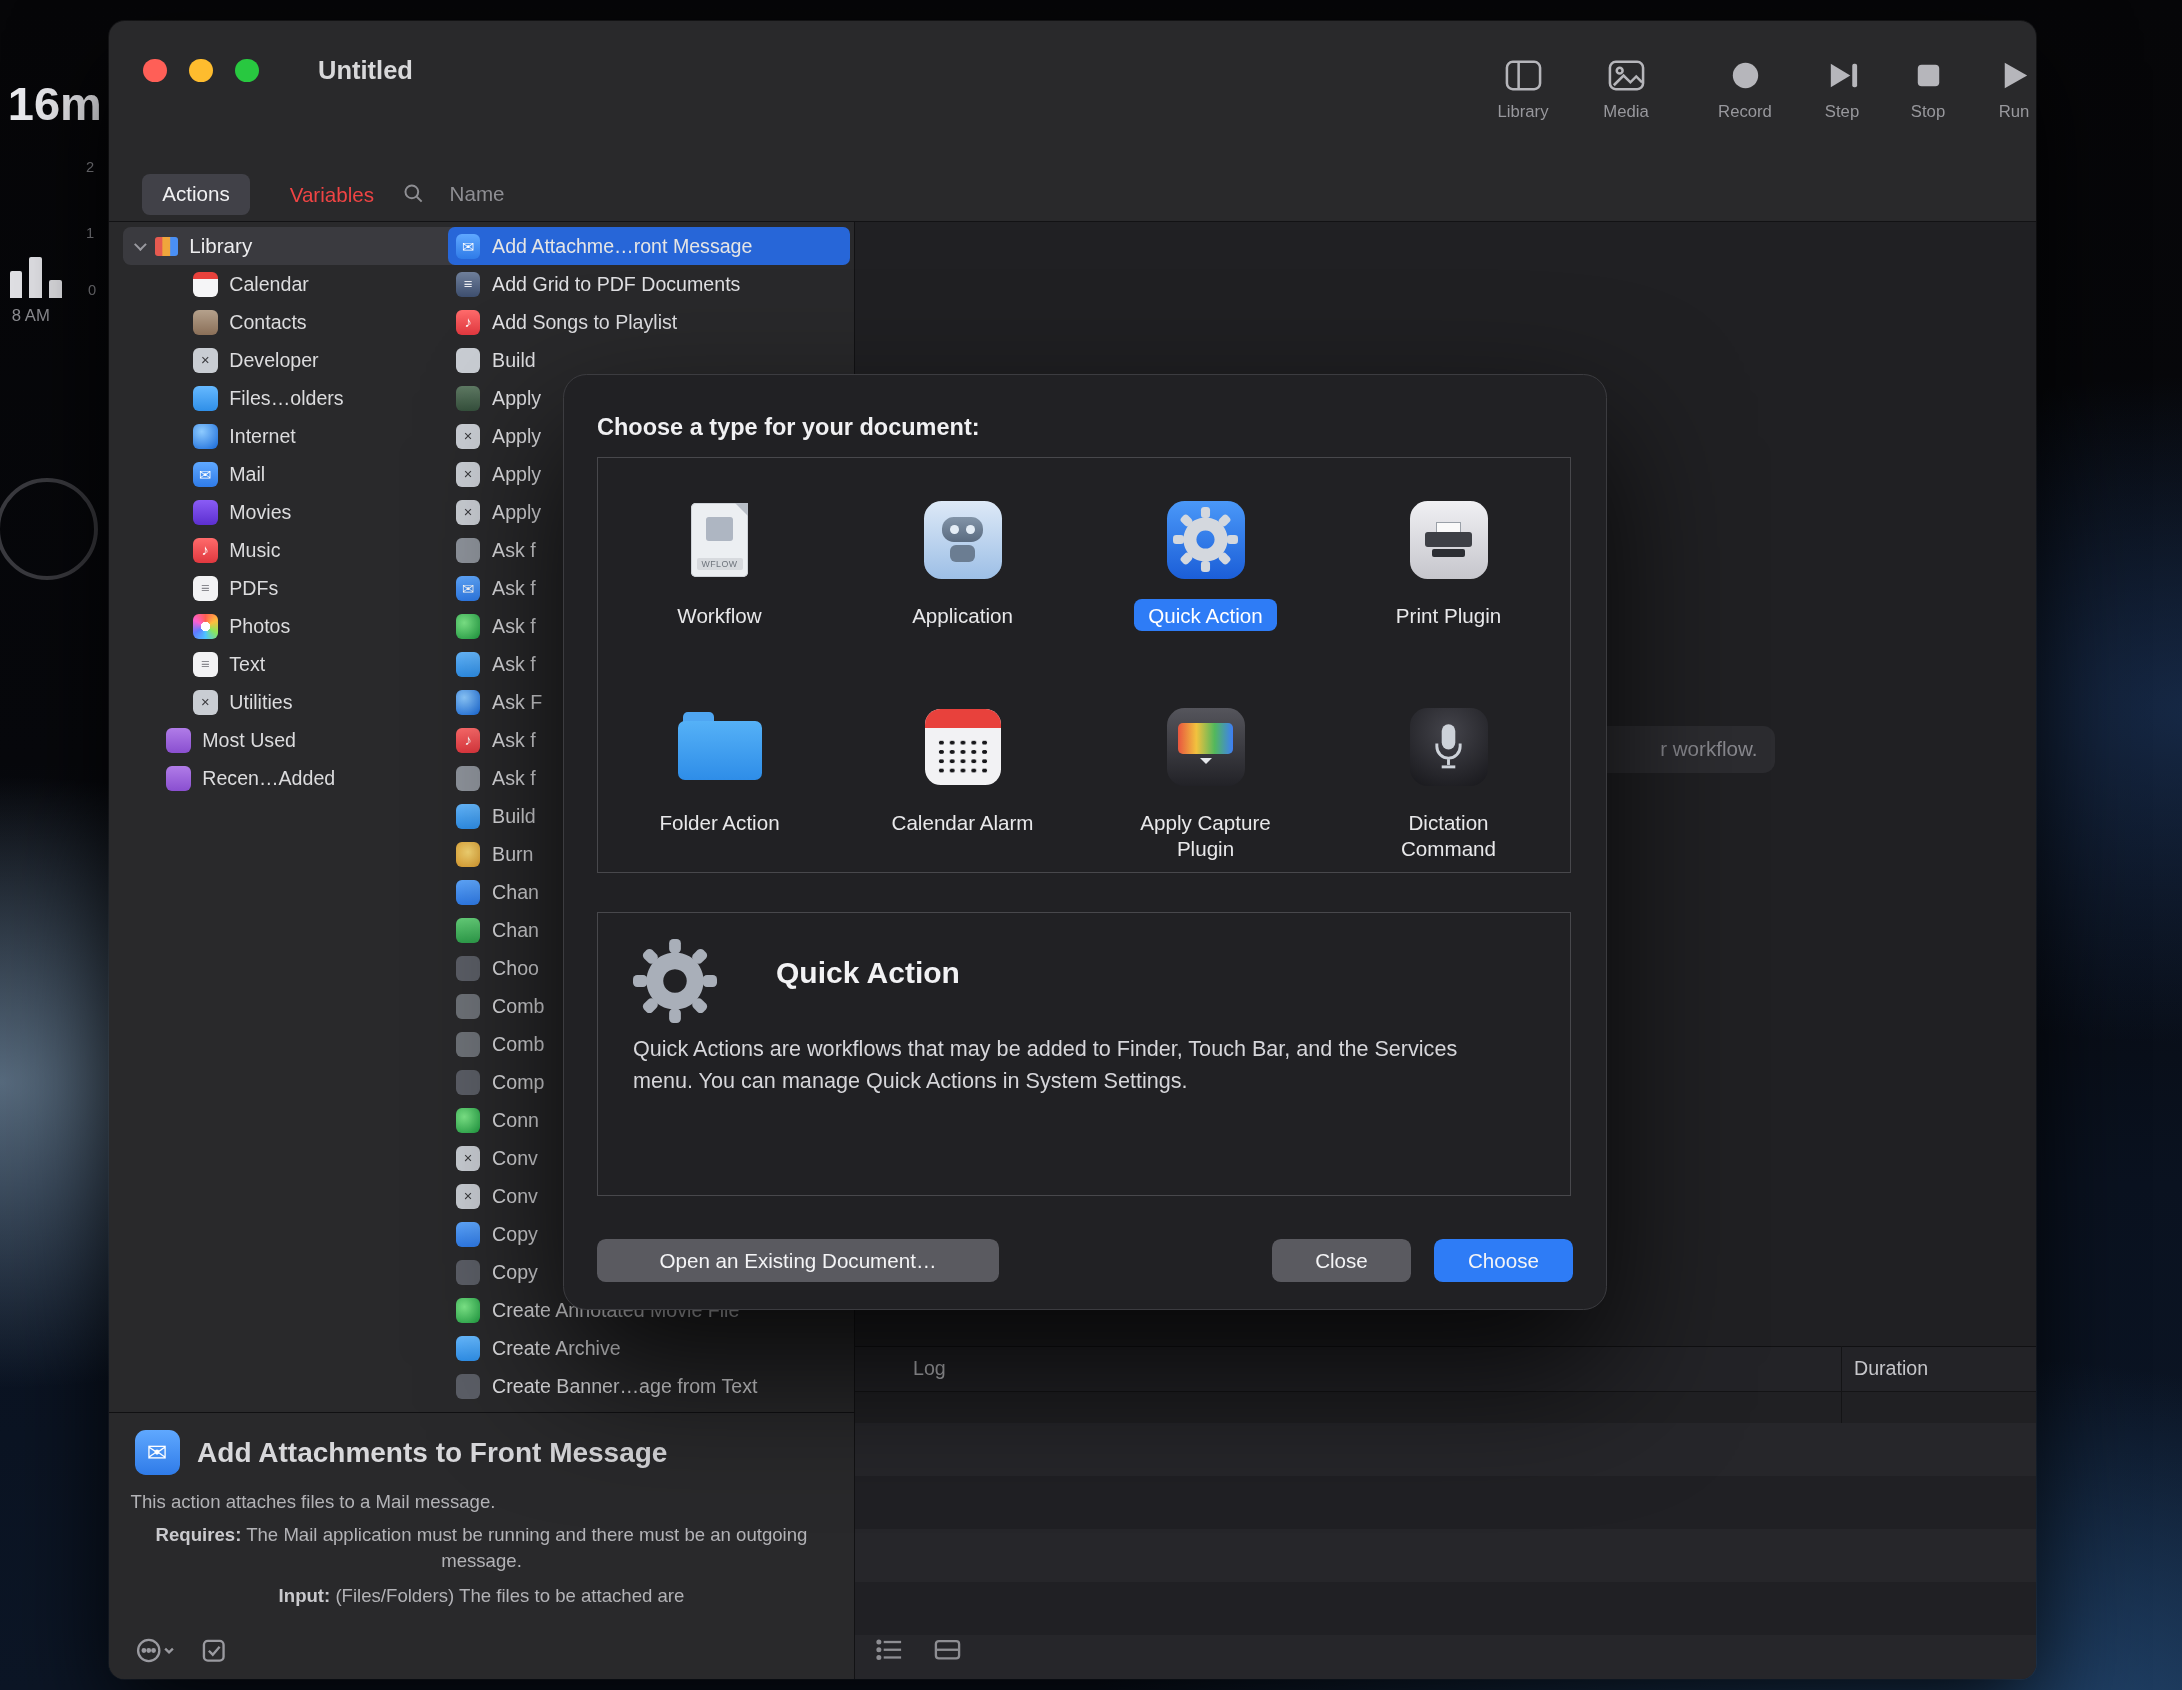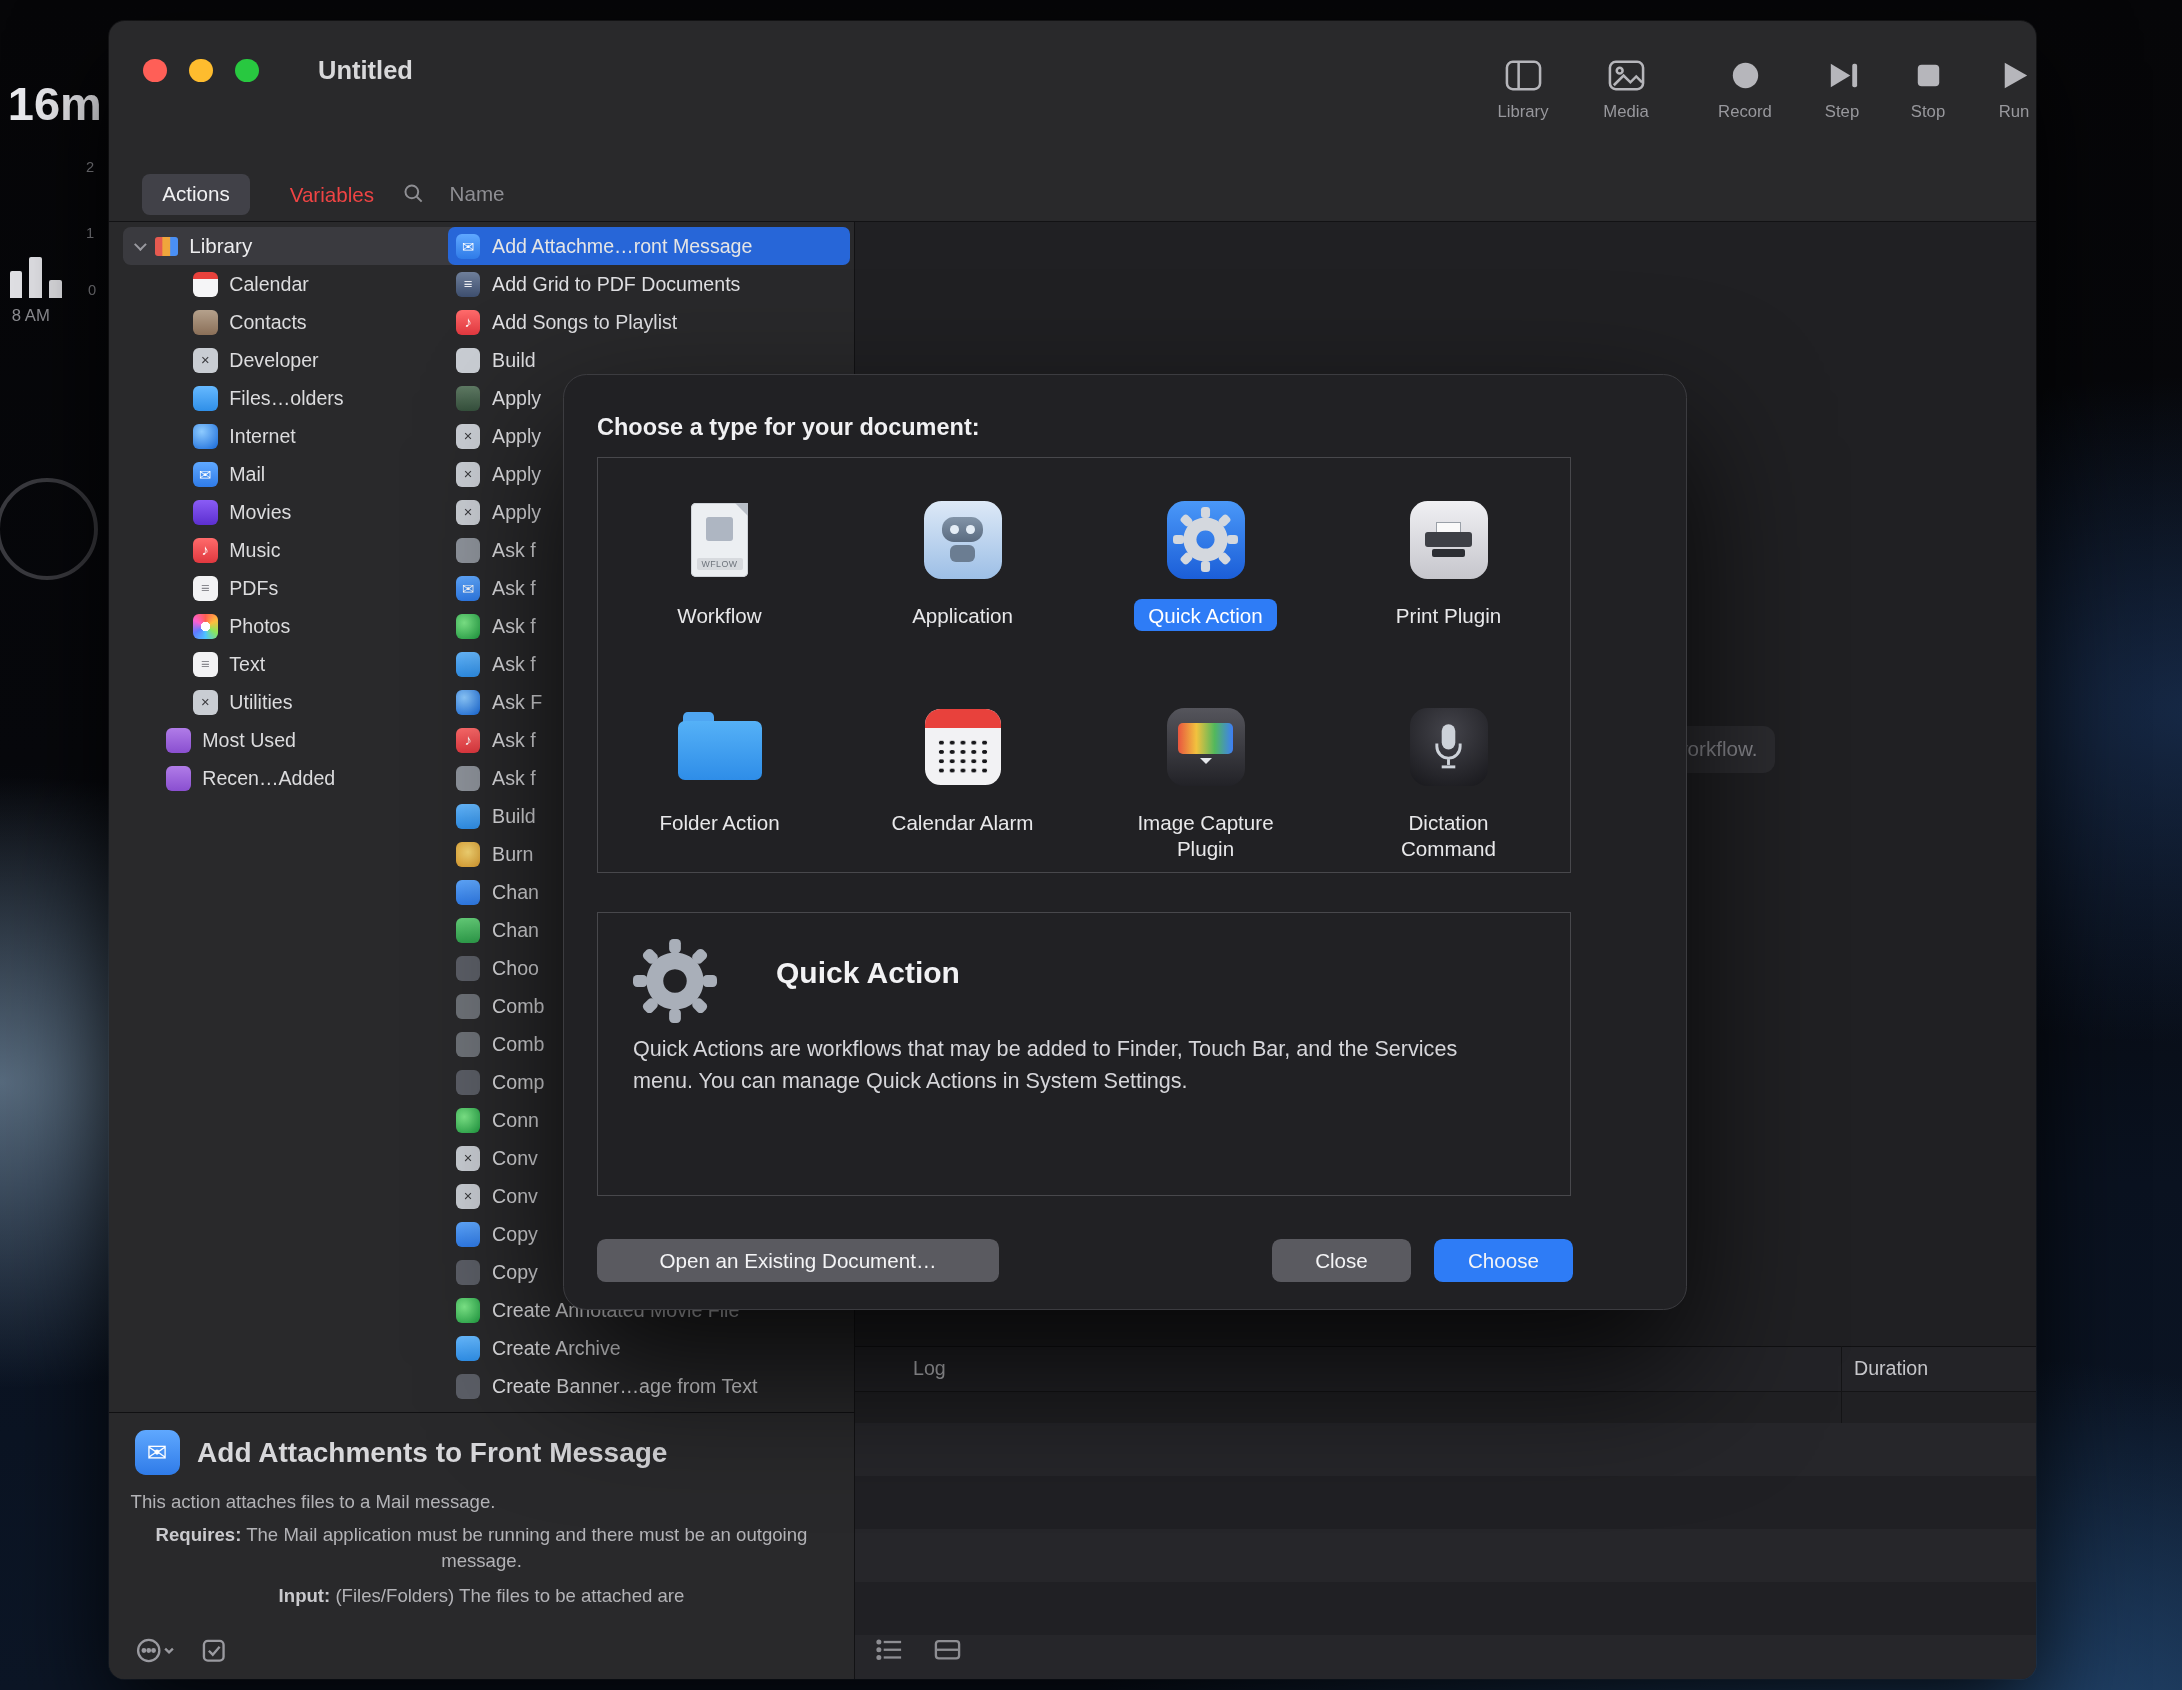--- a/index.html
+++ b/index.html
@@ -81,21 +81,21 @@
   .log-header{ position:absolute; left:0; right:0; top:1124px; height:46px; background:#232327; border-top:1px solid #101012; border-bottom:1px solid #141416; }
   .log-label{ position:absolute; left:58px; top:10.8px; font-size:19.6px; color:#c6c6ca; }
   .dur-label{ position:absolute; left:999px; top:10.8px; font-size:19.6px; color:#c6c6ca; }
   .log-vdiv{ position:absolute; left:986px; top:1124px; bottom:0; width:1px; background:#141416; }
   .log-rows{ position:absolute; left:0; right:0; top:1201px; bottom:0;
     background:repeating-linear-gradient(180deg,#26262a 0 53px,#202024 53px 106px); }
   .canvas-footer{ position:absolute; left:19.6px; bottom:11.8px; display:flex; gap:29px; }
   .canvas-footer svg{ stroke:#8e8e93; fill:none; stroke-width:2.4; cursor:pointer; }
 
   
-  .dialog{ position:absolute; left:563px; top:374px; width:1124px; height:936px; background:#212124; border:1px solid #3c3c40;
+  .dialog{ position:absolute; left:563px; top:374px; width:1044px; height:936px; background:#212124; border:1px solid #3c3c40;
     border-radius:23.5px; box-shadow:0 59px 137px rgba(0,0,0,.8); z-index:10; }
   .dlg-title{ position:absolute; left:33px; top:39px; font-size:23.5px; font-weight:bold; color:#f0f0f2; }
   .type-grid{ position:absolute; left:33px; top:82px; width:974px; height:416px; border:1px solid #48484c;
     display:grid; grid-template-columns:repeat(4,1fr); grid-template-rows:1fr 1fr; }
   .cell{ display:flex; flex-direction:column; align-items:center; padding-top:23.5px; cursor:pointer; }
   .type-icon{ height:116px; display:flex; align-items:center; justify-content:center; }
   .type-label{ font-size:20.6px; color:#e8e8ea; margin-top:5px; max-width:173px; text-align:center; line-height:1.3; }
   .pill-sel{ background:#2e7cf6; color:#fff; padding:4.9px 14.7px; border-radius:7.8px; }
 
   .icon-sq{ width:78px; height:78px; border-radius:17.6px; display:flex; align-items:center; justify-content:center; }
@@ -689,21 +689,21 @@
         </div>
         <div class="type-label">Calendar Alarm</div>
       </div>
       <div class="cell">
         <div class="type-icon">
           <div class="icon-sq ic-bg">
               <div class="ic-screen"></div>
               <div class="ic-arrow"></div>
             </div>
         </div>
-        <div class="type-label">Image Capture Plugin</div>
+        <div class="type-label">Apply Capture Plugin</div>
       </div>
       <div class="cell">
         <div class="type-icon">
           <div class="icon-sq dict-bg">
             <svg width="33" height="49" viewBox="0 0 34 50">
                 <rect x="10" y="2" width="14" height="26" rx="7" fill="#cdd2d9"></rect>
                 <path d="M5 22v3a12 12 0 0 0 24 0v-3" stroke="#cdd2d9" stroke-width="3" fill="none"></path>
                 <line x1="17" y1="38" x2="17" y2="44" stroke="#cdd2d9" stroke-width="3"></line>
                 <line x1="10" y1="46" x2="24" y2="46" stroke="#cdd2d9" stroke-width="3"></line>
               </svg>

